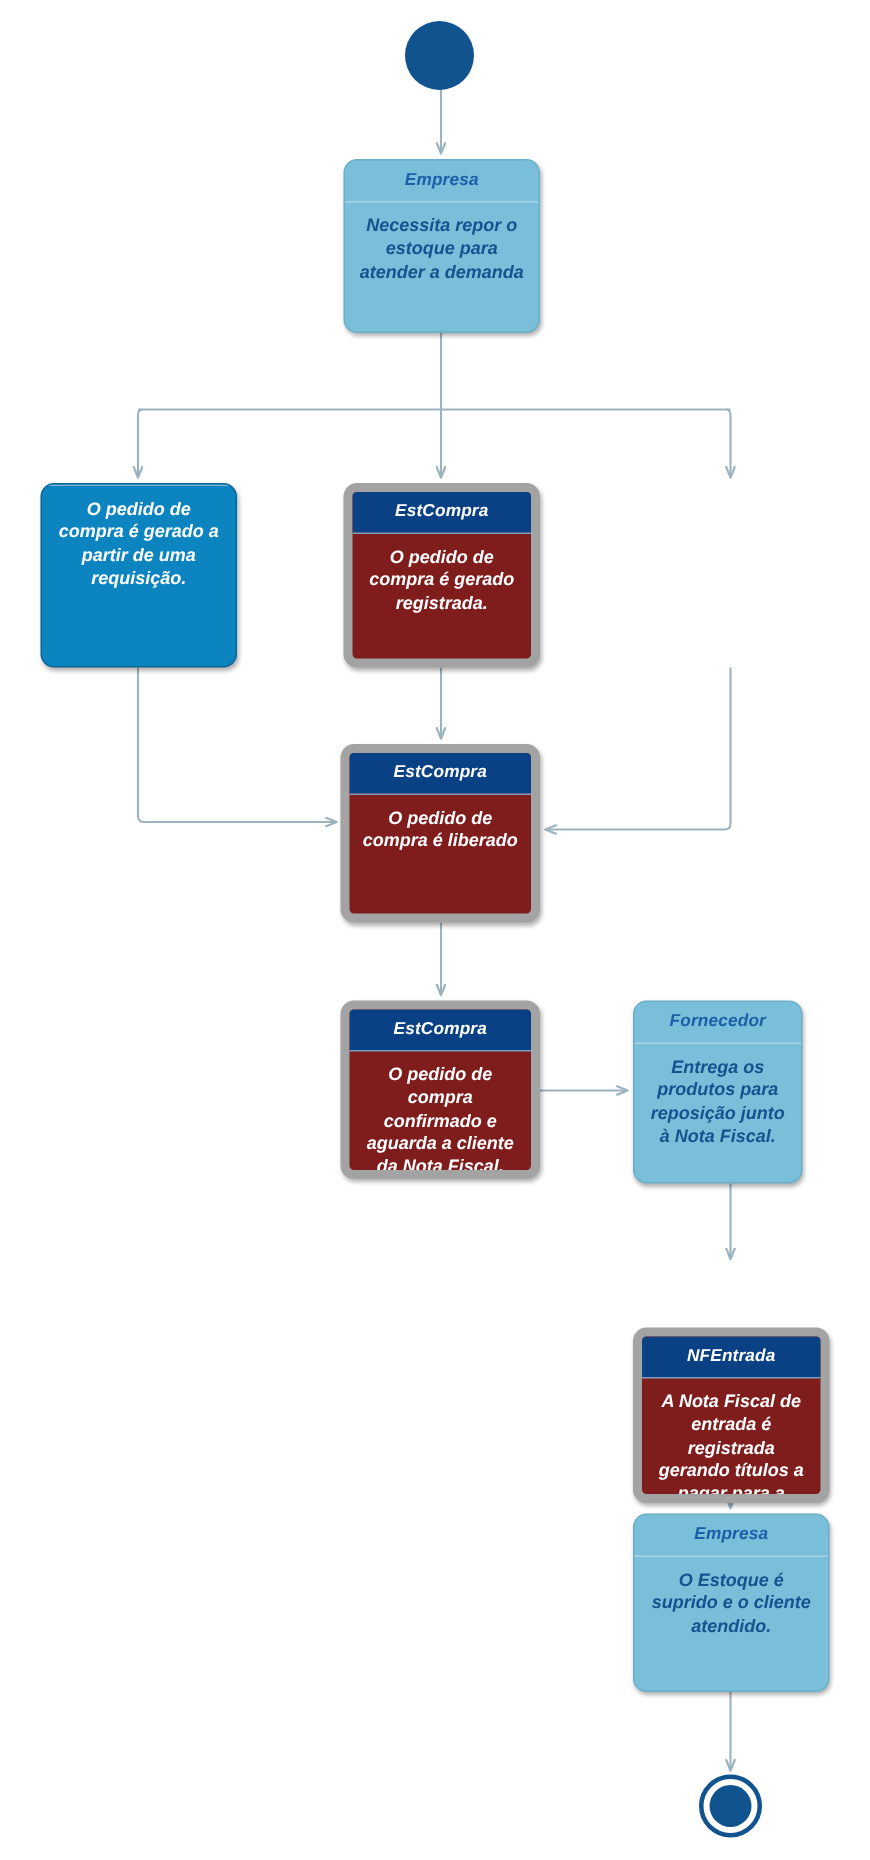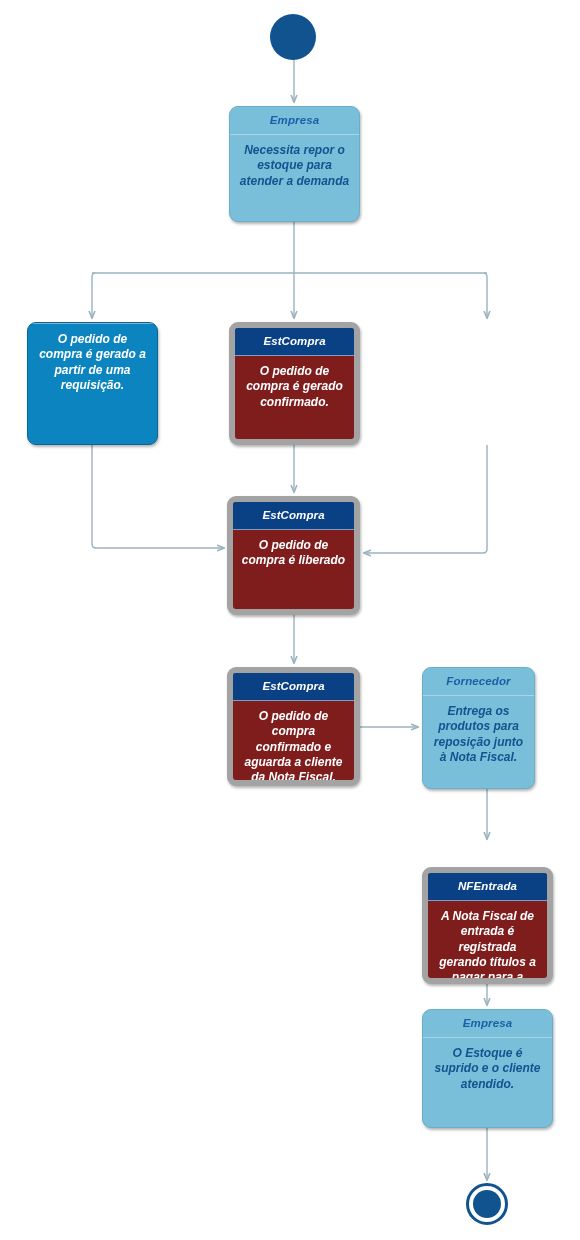--- a/index.html
+++ b/index.html
@@ -172,21 +172,21 @@
   </div>
 
   <div class="node mid" style="left:27px; top:322px; width:131px; height:123px;">
     <div class="divider"></div>
     <div class="body">O pedido de compra é gerado a partir de uma requisição.</div>
   </div>
 
   <div class="node dark" style="left:229px; top:322px; width:131px; height:123px;">
     <div class="hdr">EstCompra</div>
     <div class="divider"></div>
-    <div class="body">O pedido de compra é gerado confirmado.</div>
+    <div class="body">O pedido de compra é gerado registrada.</div>
   </div>
 
 
   <div class="node dark" style="left:227px; top:496px; width:133px; height:119px;">
     <div class="hdr">EstCompra</div>
     <div class="divider"></div>
     <div class="body">O pedido de compra é liberado</div>
   </div>
 
   <div class="node dark" style="left:227px; top:667px; width:133px; height:119px;">
@@ -194,21 +194,21 @@
     <div class="divider"></div>
     <div class="body">O pedido de compra confirmado e aguarda a cliente da Nota Fiscal.</div>
   </div>
 
   <div class="node light" style="left:422px; top:667px; width:113px; height:122px;">
     <div class="hdr">Fornecedor</div>
     <div class="divider"></div>
     <div class="body">Entrega os produtos para reposição junto à Nota Fiscal.</div>
   </div>
 
-  <div class="node dark" style="left:422px; top:867px; width:131px; height:117px;">
+  <div class="node dark" style="left:422px; top:885px; width:131px; height:117px;">
     <div class="hdr">NFEntrada</div>
     <div class="divider"></div>
     <div class="body">A Nota Fiscal de entrada é registrada gerando títulos a pagar para a empresa.</div>
   </div>
 
   <div class="node light" style="left:422px; top:1009px; width:131px; height:119px;">
     <div class="hdr">Empresa</div>
     <div class="divider"></div>
     <div class="body">O Estoque é suprido e o cliente atendido.</div>
   </div>

